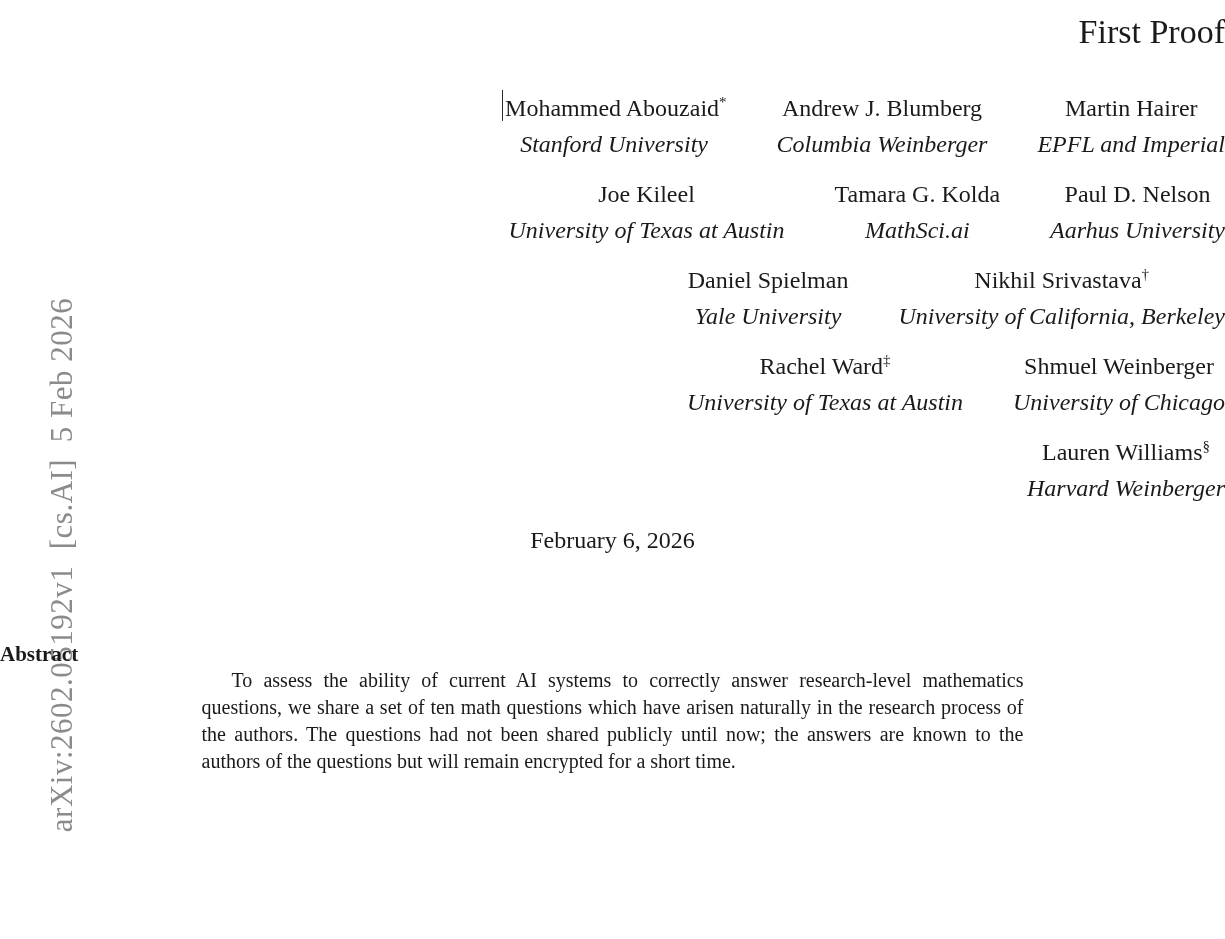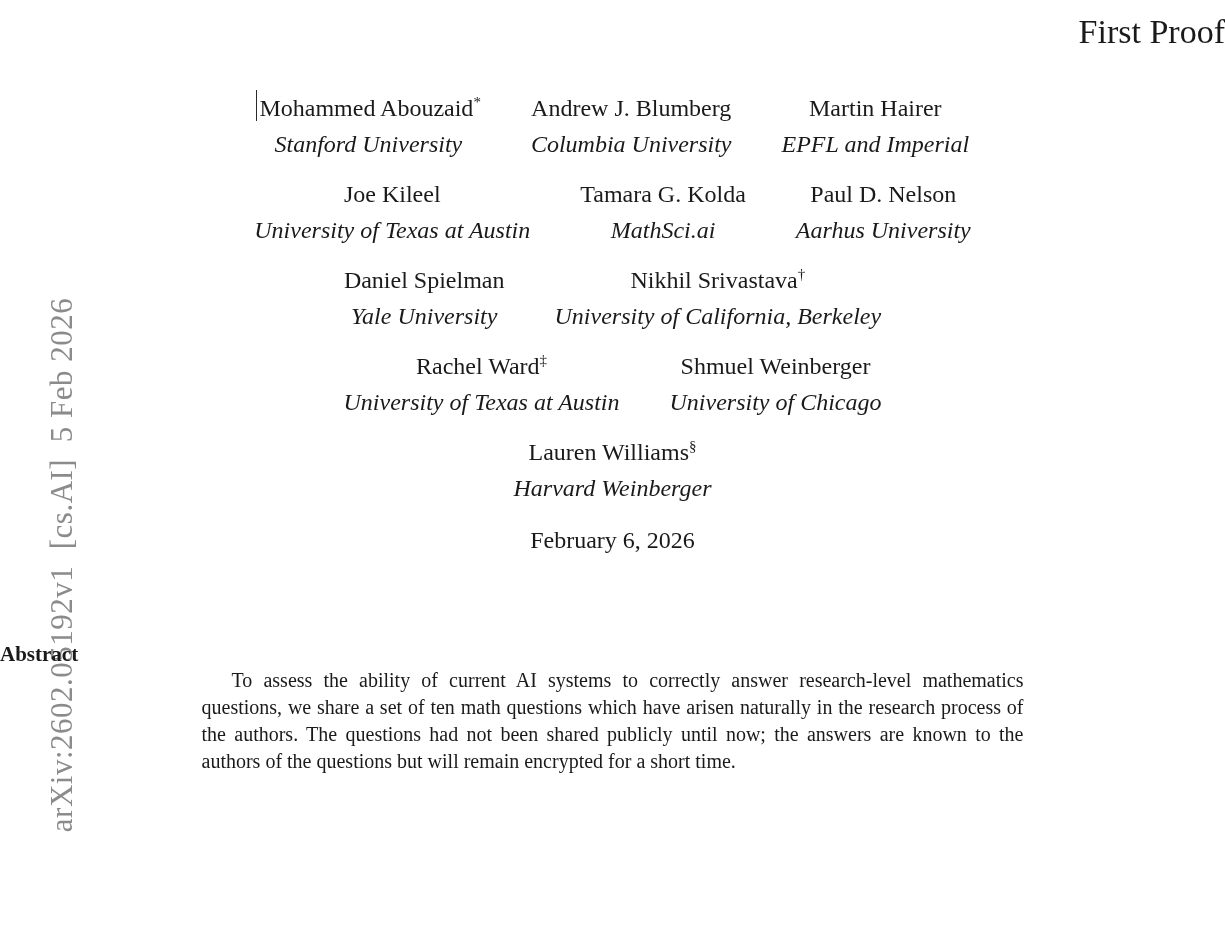--- a/index.html
+++ b/index.html
@@ -34,21 +34,21 @@
     font-weight: normal;
     font-size: 34px;
     line-height: 40px;
     margin-top: 12px;
   }
 
   .authors { margin-top: 38px; }
 
   .author-row {
     display: flex;
-    justify-content: center;
+    justify-content: flex-end;
     align-items: flex-start;
     gap: 50px;
     margin-bottom: 14px;
   }
 
   .author { text-align: center; }
 
   .author-name {
     font-size: 24px;
     line-height: 36px;
@@ -110,21 +110,21 @@
 
     <div class="authors">
 
       <div class="author-row">
         <div class="author">
           <div class="author-name"><span class="caret"></span><span>Mohammed Abouzaid</span><sup>*</sup></div>
           <div class="author-affil">Stanford University</div>
         </div>
         <div class="author">
           <div class="author-name"><span>Andrew J. Blumberg</span><sup></sup></div>
-          <div class="author-affil">Columbia University</div>
+          <div class="author-affil">Columbia Weinberger</div>
         </div>
         <div class="author">
           <div class="author-name"><span>Martin Hairer</span><sup></sup></div>
           <div class="author-affil">EPFL and Imperial</div>
         </div>
       </div>
 
       <div class="author-row">
         <div class="author">
           <div class="author-name"><span>Joe Kileel</span><sup></sup></div>

